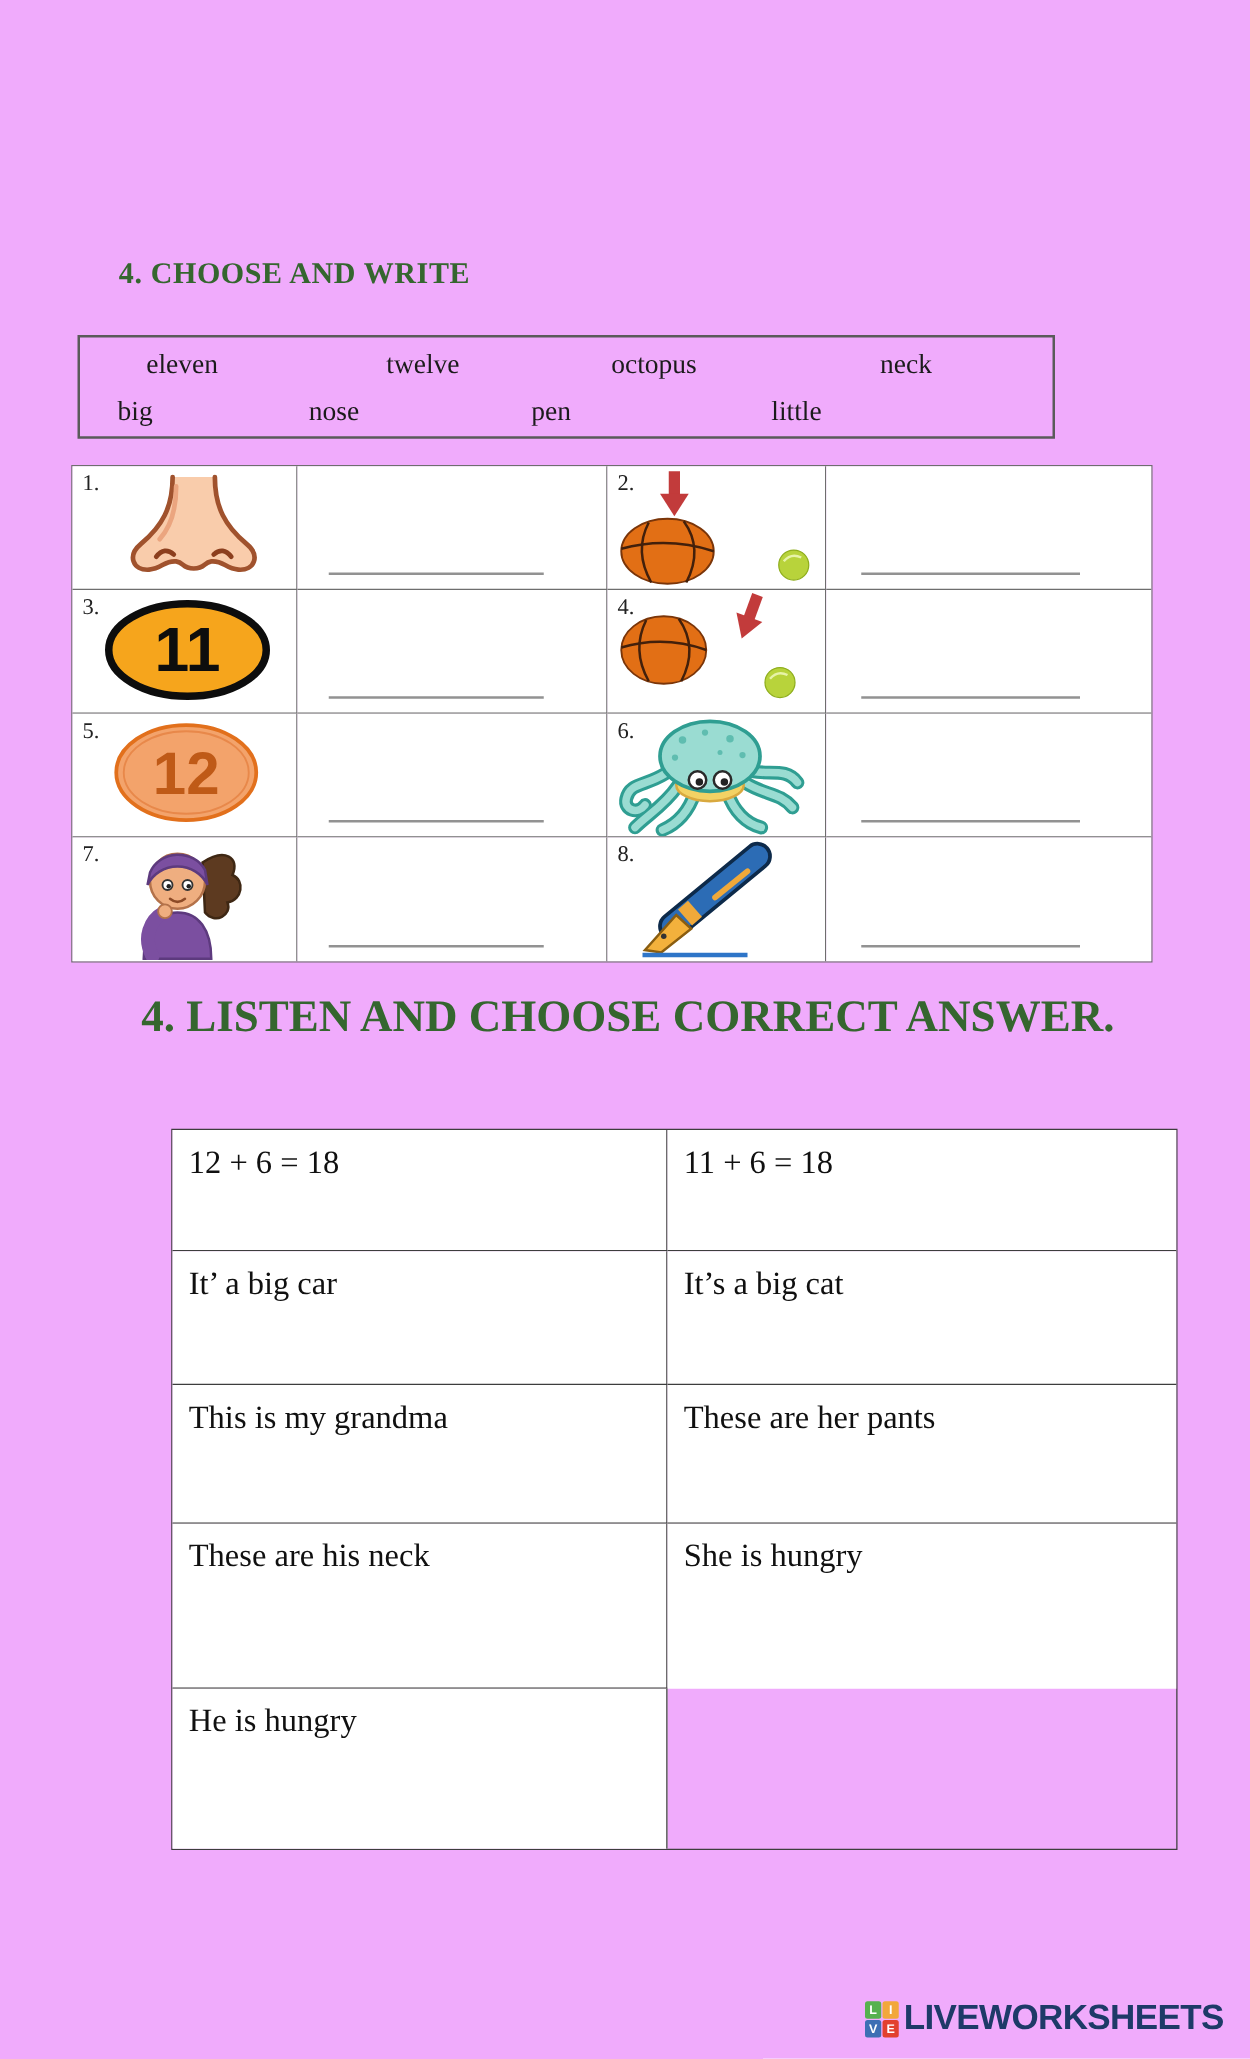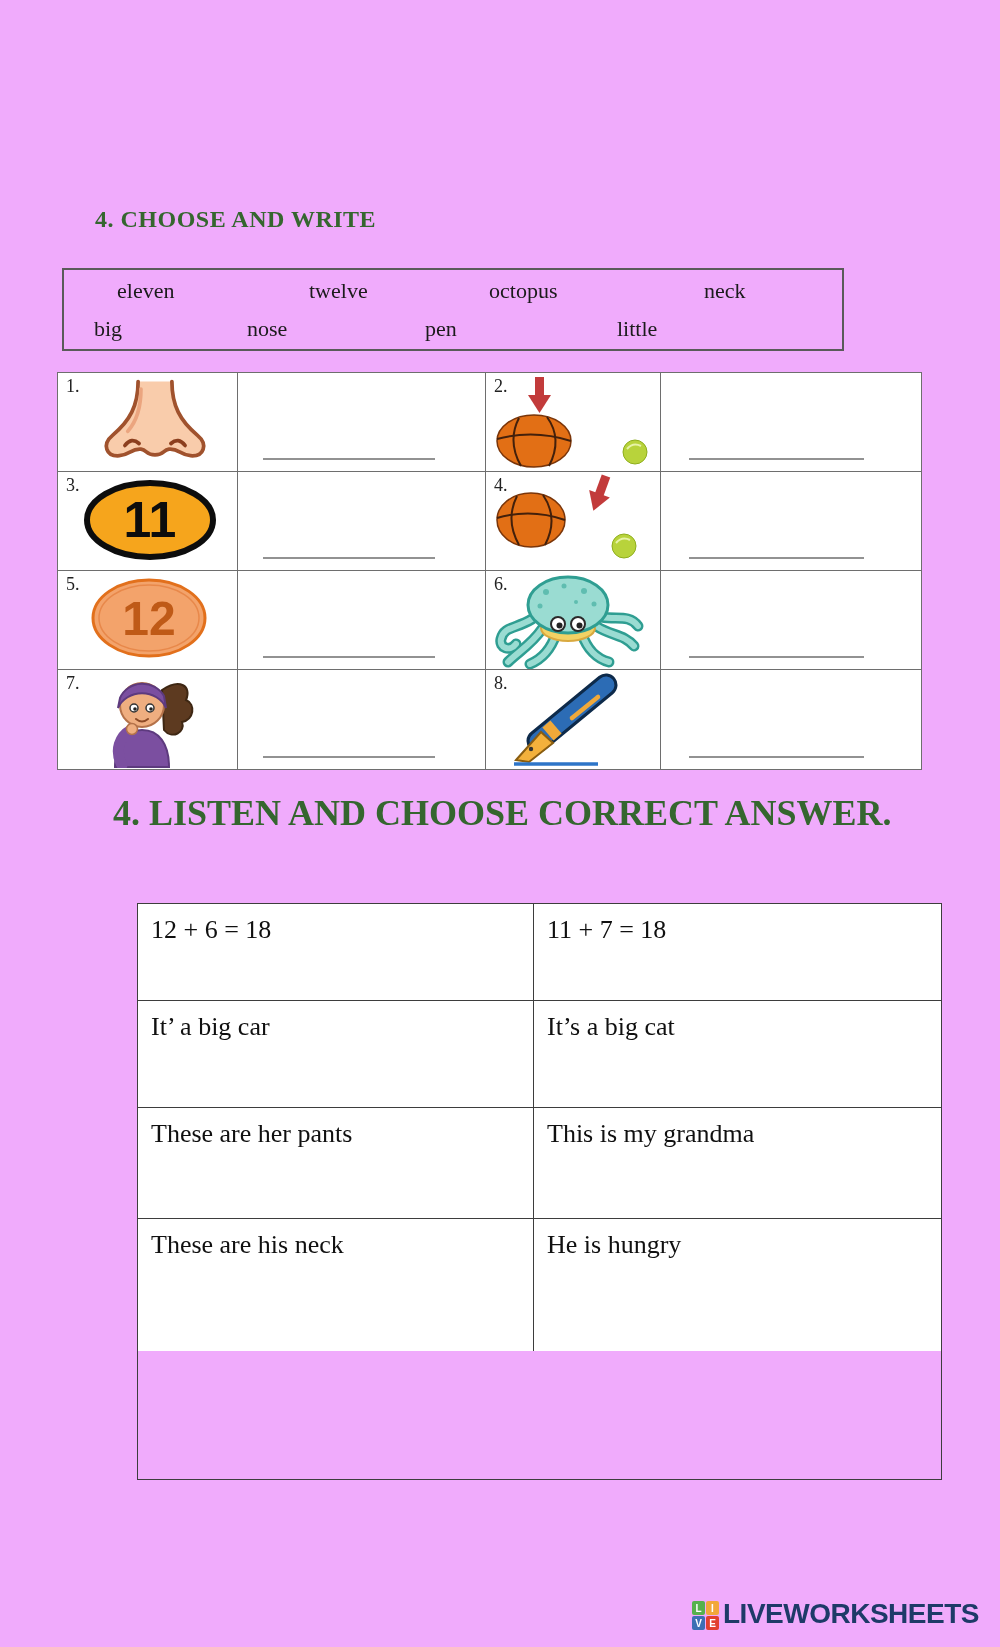--- a/index.html
+++ b/index.html
@@ -243,26 +243,27 @@
 
     <div class="gcell">
       <div class="ansline c4"></div>
     </div>
   </div>
 
   <div class="heading" id="title2">4. LISTEN AND CHOOSE CORRECT ANSWER.</div>
 
   <div class="choice-table">
     <div class="ccell">12 + 6 = 18</div>
-    <div class="ccell">11 + 7 = 18</div>
+    <div class="ccell">11 + 6 = 18</div>
     <div class="ccell">It’ a big car</div>
     <div class="ccell">It’s a big cat</div>
+    <div class="ccell">This is my grandma</div>
     <div class="ccell">These are her pants</div>
-    <div class="ccell">This is my grandma</div>
     <div class="ccell">These are his neck</div>
+    <div class="ccell">She is hungry</div>
     <div class="ccell">He is hungry</div>
   </div>
 
   <div class="brand">
     <div class="tiles">
       <div class="tile tile-l">L</div>
       <div class="tile tile-i">I</div>
       <div class="tile tile-v">V</div>
       <div class="tile tile-e">E</div>
     </div>

